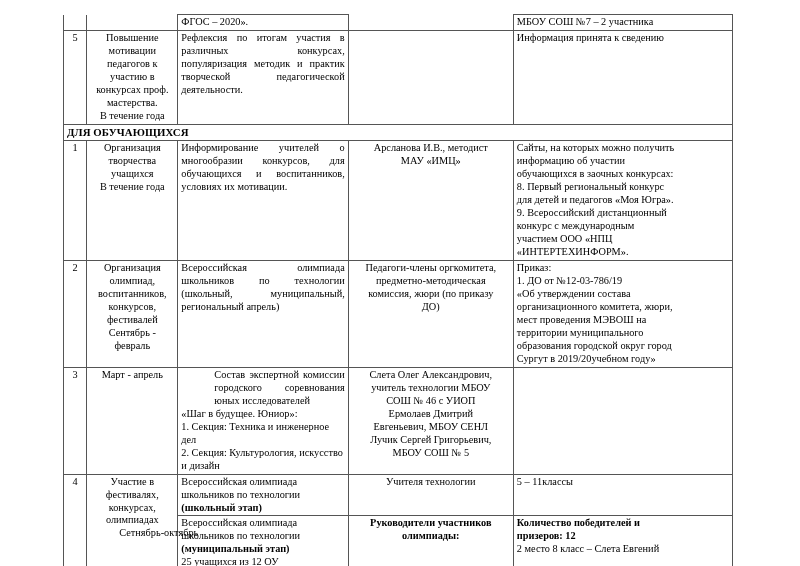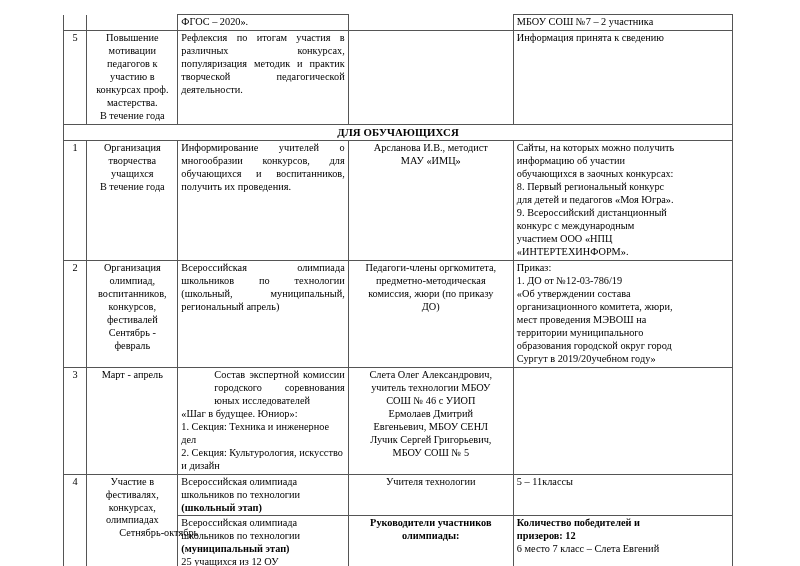--- a/index.html
+++ b/index.html
@@ -46,21 +46,21 @@
   col.c-res   { width: 207px; }
 
   .ctr { text-align: center; }
   .just { text-align: justify; text-align-last: left; margin-left: 33px; }
   .left { text-align: left; }
   .b { font-weight: bold; }
 
   td.section-head {
     font-weight: bold;
     font-size: 10.8px;
-    text-align: center;
+    text-align: left;
     padding: 1px 4px;
     letter-spacing: 0.1px;
   }
   .line { display: block; }
   .nb { white-space: nowrap; margin-left: 29px; }
 </style>
 </head>
 <body>
 
 <div id="page">
@@ -104,21 +104,21 @@
       </tr>
 
       <tr>
         <td class="ctr">1</td>
         <td class="ctr">
           <span class="line">Организация</span>
           <span class="line">творчества</span>
           <span class="line">учащихся</span>
           <span class="line">В течение года</span>
         </td>
-        <td class="just">Информирование учителей о многообразии конкурсов, для обучающихся и воспитанников, получить их проведения.</td>
+        <td class="just">Информирование учителей о многообразии конкурсов, для обучающихся и воспитанников, условиях их мотивации.</td>
         <td class="ctr">
           <span class="line">Арсланова И.В., методист</span>
           <span class="line">МАУ «ИМЦ»</span>
         </td>
         <td class="left">
           <span class="line">Сайты, на которых можно получить</span>
           <span class="line">информацию об участии</span>
           <span class="line">обучающихся в заочных конкурсах:</span>
           <span class="line">8. Первый региональный конкурс</span>
           <span class="line">для детей и педагогов «Моя Югра».</span>
@@ -198,20 +198,20 @@
 
       <tr>
         <td class="left"><span>Всероссийская олимпиада школьников по технологии </span><span class="b">(муниципальный этап)</span><span class="line">25 учащихся из 12 ОУ</span></td>
         <td class="ctr b">
           <span class="line">Руководители участников</span>
           <span class="line">олимпиады:</span>
         </td>
         <td class="left">
           <span class="line b">Количество победителей и</span>
           <span class="line b">призеров: 12</span>
-          <span class="line">6 место 7 класс – Слета Евгений</span>
+          <span class="line">2 место 8 класс – Слета Евгений</span>
         </td>
       </tr>
 
     </tbody>
   </table>
 
 </div>
 
 </body></html>

